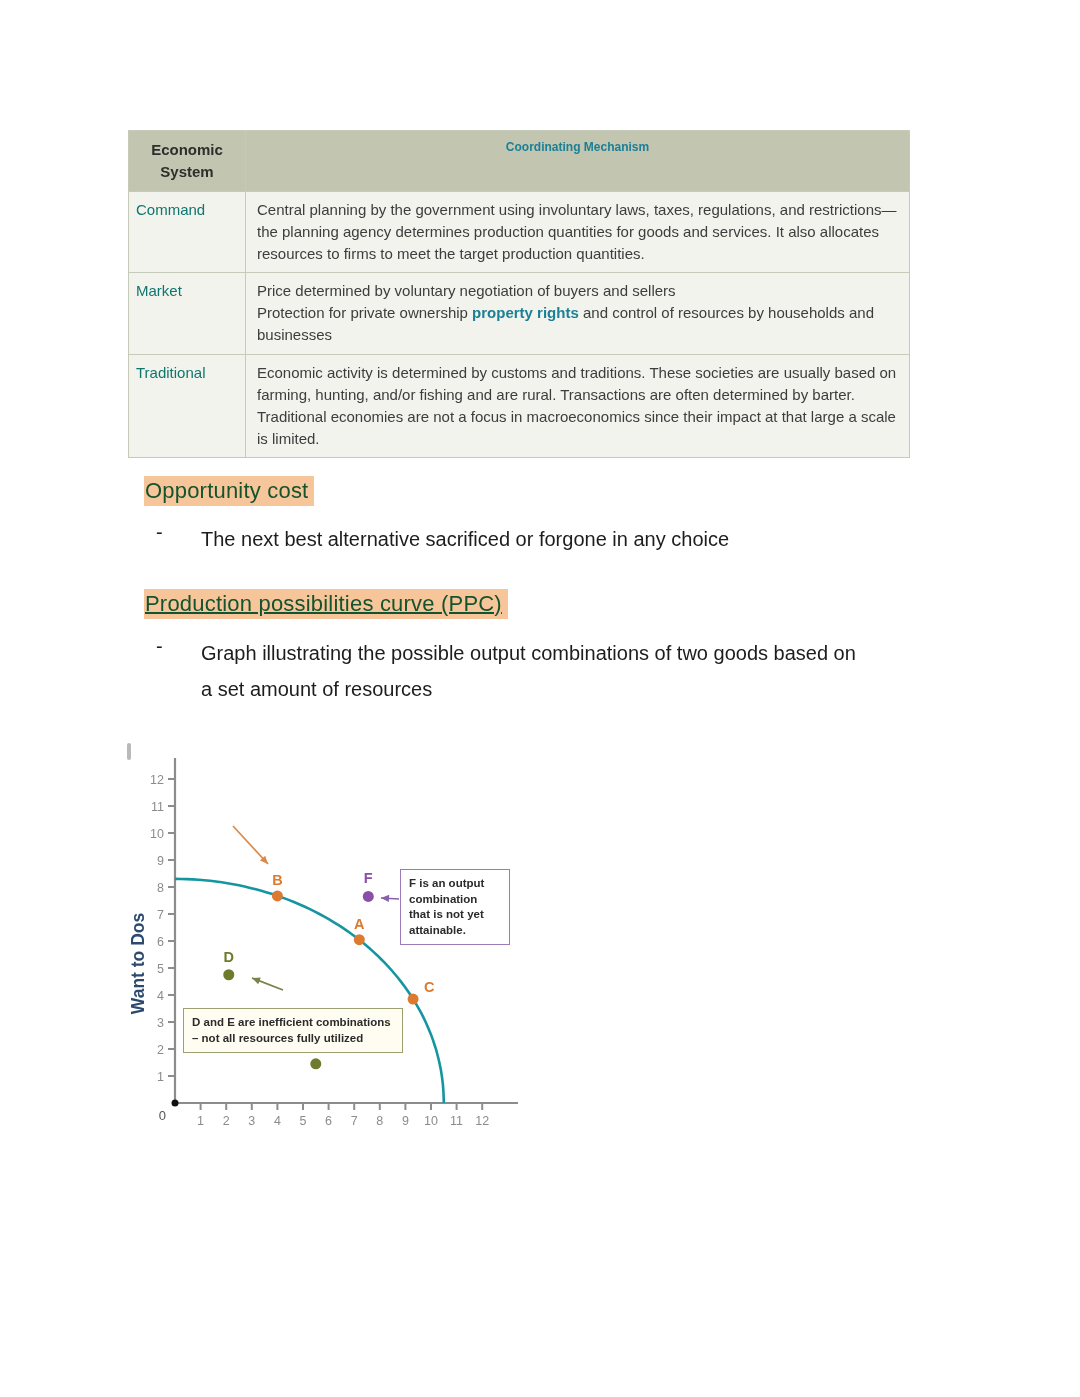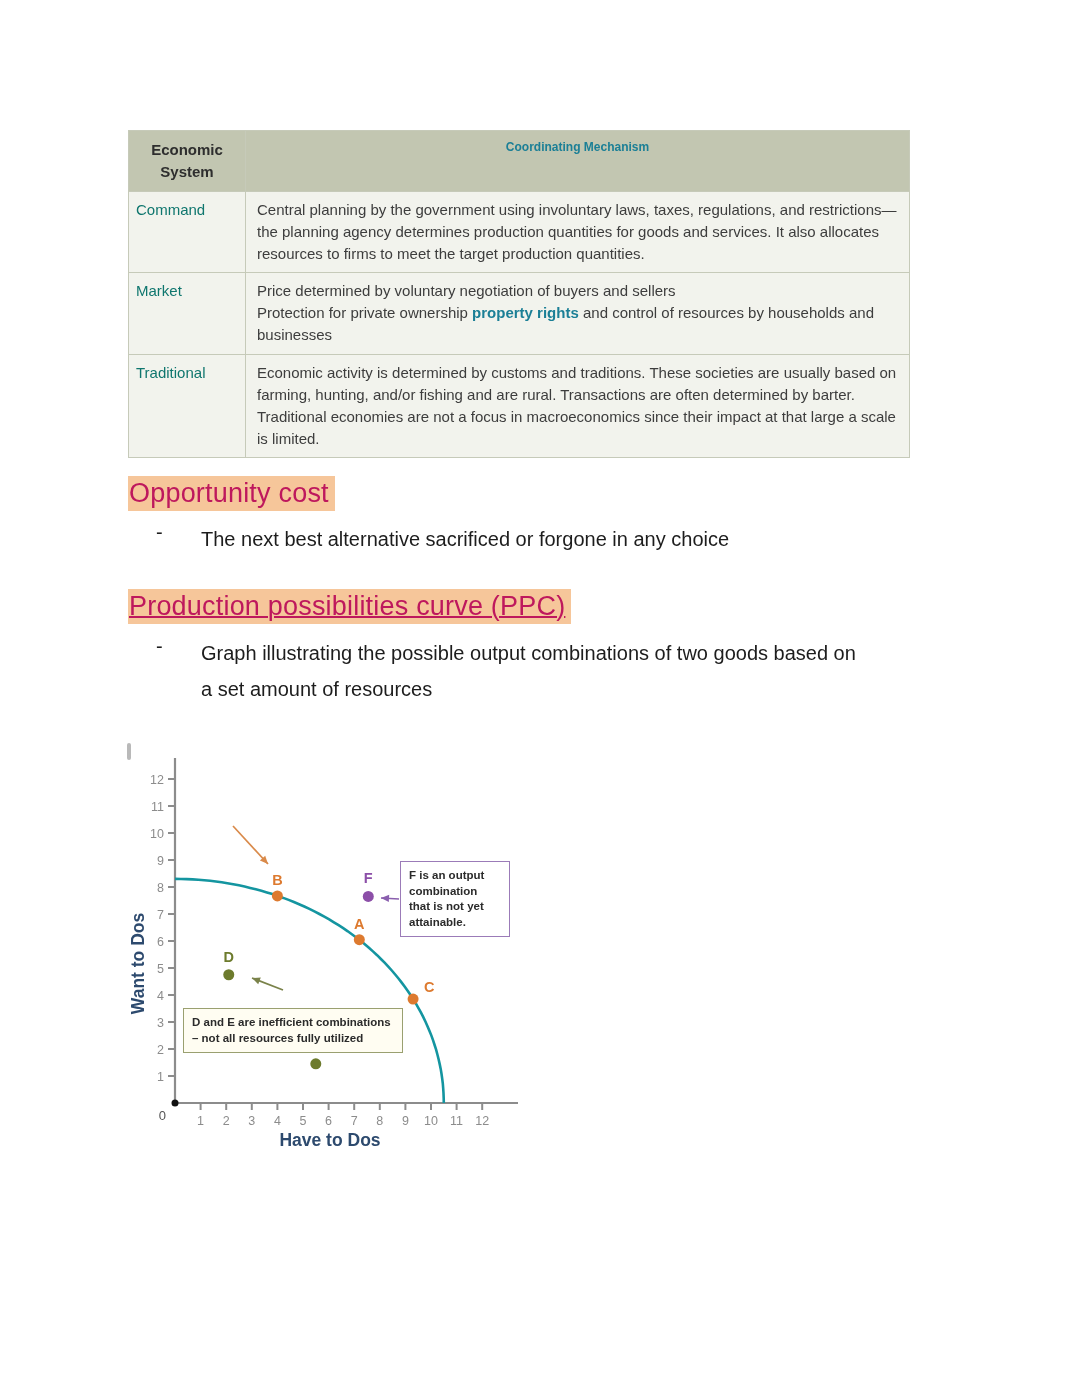--- a/index.html
+++ b/index.html
@@ -13,34 +13,34 @@
   .econ-table th, .econ-table td { border:1px solid #c6cab9; vertical-align:top; }
   .econ-table thead th { background:#c2c6b1; padding:8px 14px; line-height:1.45; }
   .th-sys { width:117px; font-weight:bold; color:#2e2e2e; text-align:center; font-size:15px; }
   .th-mech { font-weight:bold; color:#1b7f96; text-align:center; font-size:12px; }
   .econ-table td { padding:7px 11px; line-height:1.48; }
   .econ-table td.sys { color:#0f766e; padding-left:7px; }
   .econ-table td.mech { color:#3d3d3d; }
   .teal { color:#1b7f96; font-weight:bold;margin-top:44px; }
 
   
-  .heading { position:absolute; left:128px; font-size:27px; color:#be185d; letter-spacing:0.2px; }
+  .heading { position:absolute; left:144px; font-size:22px; color:#14532d; letter-spacing:0.2px; }
   .heading .hl-bg { background:#f6c69a; padding:2px 6px 3px 1px; }
   .heading.underlined .hl-bg { text-decoration:underline; text-decoration-thickness:2px; }
   .bullet { position:absolute; left:156px; display:flex; font-size:20px; color:#1d1d1d; }
   .bullet .dash { width:34px; flex:0 0 34px; }
   .bullet .btext { line-height:1.8;margin-left:11px; }
 
   
   .chart { position:absolute; left:118px; top:738px; width:470px; height:445px; }
   .chart svg text { font-family:"Liberation Sans", sans-serif; }
   .anno { position:absolute; background:#ffffff; white-space:pre-line;
     font-size:11.5px; font-weight:bold; color:#2b2b2b; line-height:1.35; padding:6px 8px; }
   .anno-efficient  { left:77px;  top:13px;  width:133px; border:1.6px solid #e09355; }
-  .anno-unattainable { left:282px; top:123px; width:110px; border:1.6px solid #9b7bb8; }
+  .anno-unattainable { left:282px; top:131px; width:110px; border:1.6px solid #9b7bb8; }
   .anno-inefficient { left:65px; top:270px; width:220px; border:1.6px solid #9aa070; background:#fffdf2; }
   .xaxis-label { position:absolute; left:57px; top:392px; width:310px; text-align:center;
     font-size:17.5px; font-weight:bold; color:#2d4a6e; }
   .yaxis-label { position:absolute; left:-65px; top:215px; width:170px; text-align:center;
     font-size:17.5px; font-weight:bold; color:#2d4a6e; transform:rotate(-90deg); }
   .cursor-mark { position:absolute; left:9px; top:5px; width:4px; height:17px;
     background:#b9b9b9; border-radius:2px; }
 </style>
 </head>
 <body>
@@ -168,17 +168,16 @@
         <text x="197.8" y="312.85" text-anchor="middle" fill="#6d7b2d" font-size="14.5" font-weight="bold">E</text>
         <circle cx="250.28" cy="158.45" r="5.5" fill="#8c4fa8"></circle>
         <text x="250.28" y="145.45" text-anchor="middle" fill="#8c4fa8" font-size="14.5" font-weight="bold">F</text>
       </svg>
     <div class="anno anno-unattainable">F is an output
 combination
 that is not yet
 attainable.</div>
     <div class="anno anno-inefficient">D and E are inefficient combinations
 – not all resources fully utilized</div>
-    <div class="xaxis-label">Have to Dos</div>
     <div class="yaxis-label">Want to Dos</div>
   </div>
 
 </div>
 
 </body></html>

